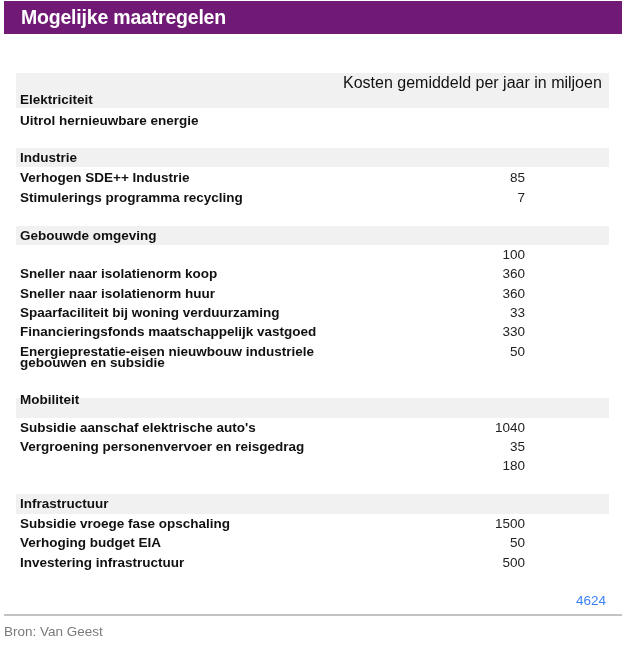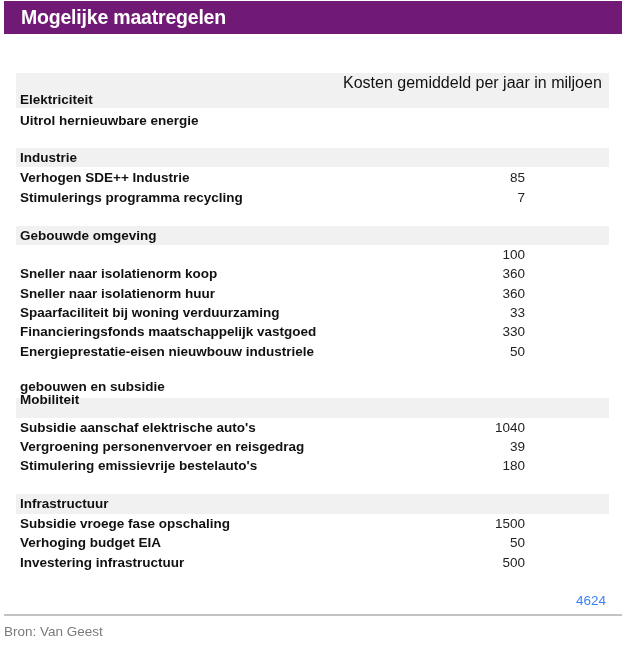--- a/index.html
+++ b/index.html
@@ -145,39 +145,38 @@
   <span class="value">33</span>
 </div>
 <div class="row" style="top:322px;">
   <span class="label">Financieringsfonds maatschappelijk vastgoed</span>
   <span class="value">330</span>
 </div>
 <div class="row" style="top:342px;">
   <span class="label">Energieprestatie-eisen nieuwbouw industriele</span>
   <span class="value">50</span>
 </div>
-<div class="row" style="top:377px;text-align:center;">
+<div class="row" style="top:353px;text-align:center;">
   <span class="label">gebouwen en subsidie</span>
   <span class="value"></span>
 </div>
 
 <div class="band" style="top:398px;height:20px;"></div>
 <div class="row" style="top:390px;">
   <span class="label">Mobiliteit</span>
 </div>
 <div class="row" style="top:418px;">
   <span class="label">Subsidie aanschaf elektrische auto's</span>
   <span class="value">1040</span>
 </div>
 <div class="row" style="top:437px;">
   <span class="label">Vergroening personenvervoer en reisgedrag</span>
-  <span class="value">39</span>
+  <span class="value">35</span>
 </div>
 <div class="row" style="top:456px;">
-  <span class="label">Stimulering emissievrije bestelauto's</span>
   <span class="value">180</span>
 </div>
 
 <div class="band" style="top:494px;height:20px;"></div>
 <div class="row" style="top:494px;">
   <span class="label">Infrastructuur</span>
 </div>
 <div class="row" style="top:514px;">
   <span class="label">Subsidie vroege fase opschaling</span>
   <span class="value">1500</span>

